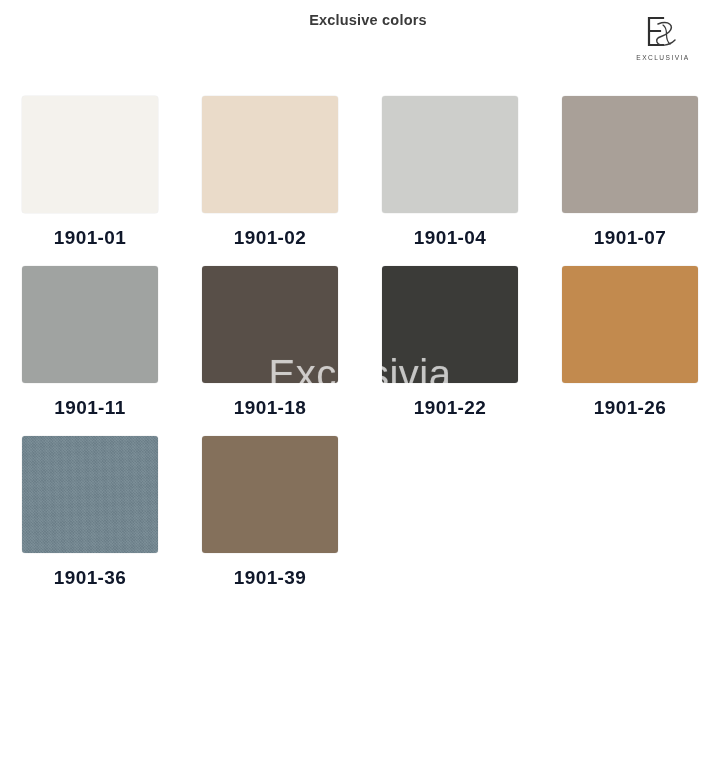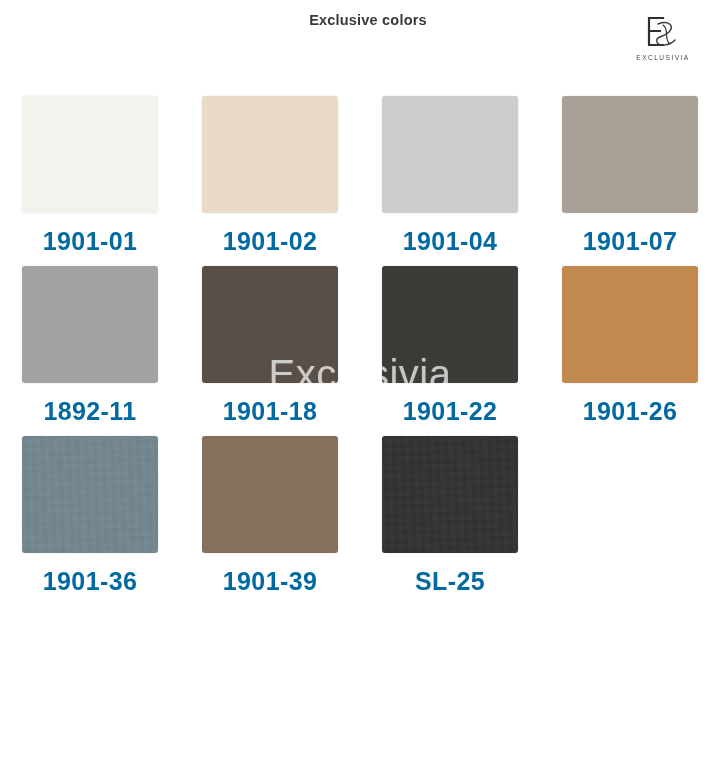--- a/index.html
+++ b/index.html
@@ -112,23 +112,23 @@
   .chip.grain::after {
     content: "";
     position: absolute;
     inset: 0;
     background-image:
       repeating-linear-gradient(12deg, rgba(255,255,255,.035) 0 2px, rgba(0,0,0,.025) 2px 3px);
   }
 
   .chip-label {
     margin-top: 14px;
-    font-size: 25px;
+    font-size: 19px;
     font-weight: 700;
-    color: #0369a1;
+    color: #0f172a;
     letter-spacing: .4px;
   }
 </style>
 </head>
 <body>
 
 <div class="header">
   <div class="page-title">Exclusive colors</div>
 
   <div class="brand">
@@ -155,21 +155,21 @@
     <div class="cell">
       <div class="chip" title="1901-04" style="background: rgb(205, 206, 203);"></div>
       <div class="chip-label">1901-04</div>
     </div>
     <div class="cell">
       <div class="chip" title="1901-07" style="background: rgb(169, 160, 152);"></div>
       <div class="chip-label">1901-07</div>
     </div>
     <div class="cell">
       <div class="chip" title="1901-11" style="background: rgb(160, 163, 161);"></div>
-      <div class="chip-label">1892-11</div>
+      <div class="chip-label">1901-11</div>
     </div>
     <div class="cell">
       <div class="chip" title="1901-16" style="background: rgb(88, 79, 72);"></div>
       <div class="chip-label">1901-18</div>
     </div>
     <div class="cell">
       <div class="chip" title="1901-22" style="background: rgb(59, 59, 56);"></div>
       <div class="chip-label">1901-22</div>
     </div>
     <div class="cell">
@@ -177,18 +177,14 @@
       <div class="chip-label">1901-26</div>
     </div>
     <div class="cell">
       <div class="chip textured" title="1901-36" style="background: rgb(114, 134, 144);"></div>
       <div class="chip-label">1901-36</div>
     </div>
     <div class="cell">
       <div class="chip" title="1901-39" style="background: rgb(132, 112, 91);"></div>
       <div class="chip-label">1901-39</div>
     </div>
-    <div class="cell">
-      <div class="chip textured" title="SL-25" style="background: rgb(46, 47, 49);"></div>
-      <div class="chip-label">SL-25</div>
-    </div>
     <div class="cell empty"></div>
   </div>
 
 </body></html>

